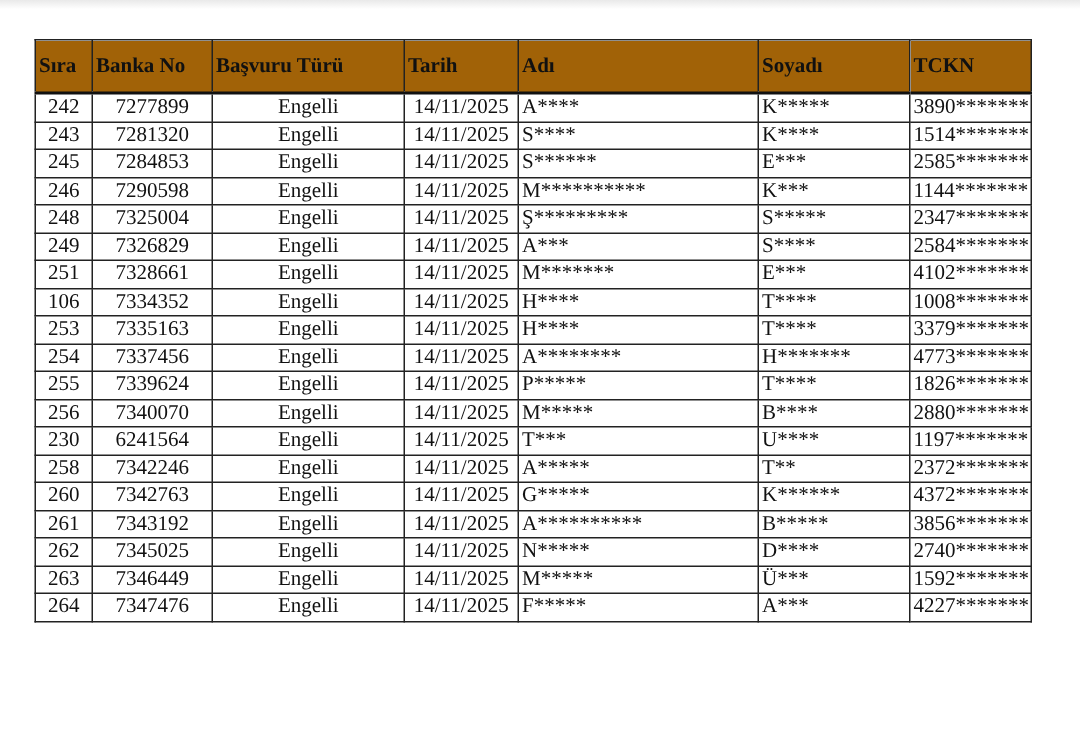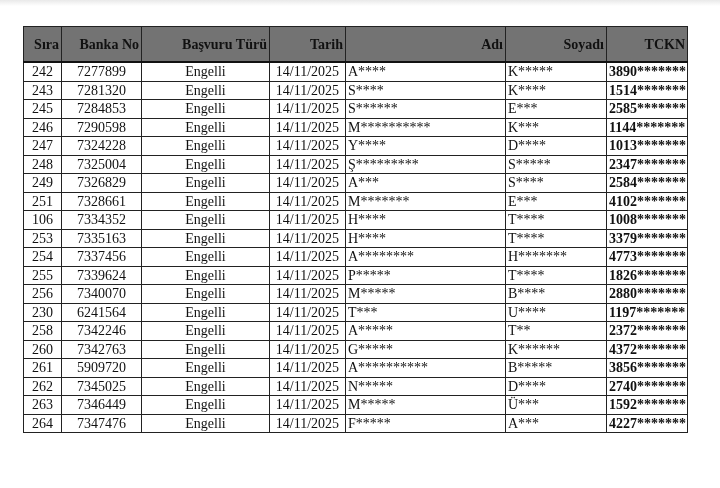--- a/index.html
+++ b/index.html
@@ -23,30 +23,30 @@
     table.list th, table.list td {
       border: 1.4px solid #222;
       padding: 0 2px;
       height: 17.5px;
       font-size: 14px;
       line-height: 17px;
       white-space: nowrap;
       overflow: hidden;
     }
     table.list thead th {
-      background: #737373;
+      background: #a16207;
       font-weight: bold;
       font-size: 14px;
       height: 34px;
-      text-align: right;
+      text-align: left;
       border-bottom: 2.5px solid #111;
     }
     td.c { text-align: center; }
     td.l { text-align: left; padding-left: 2px; }
-    td.tc { text-align: center; padding-left: 4px; font-weight: bold; }
+    td.tc { text-align: center; padding-left: 4px; }
   </style>
 </head>
 <body>
 
 <div class="top-shade"></div>
 
 <table class="list">
   <colgroup>
     <col style="width:38px">
     <col style="width:80px">
@@ -98,29 +98,20 @@
       <tr>
         <td class="c">246</td>
         <td class="c">7290598</td>
         <td class="c">Engelli</td>
         <td class="c">14/11/2025</td>
         <td class="l">M**********</td>
         <td class="l">K***</td>
         <td class="tc">1144*******</td>
       </tr>
       <tr>
-        <td class="c">247</td>
-        <td class="c">7324228</td>
-        <td class="c">Engelli</td>
-        <td class="c">14/11/2025</td>
-        <td class="l">Y****</td>
-        <td class="l">D****</td>
-        <td class="tc">1013*******</td>
-      </tr>
-      <tr>
         <td class="c">248</td>
         <td class="c">7325004</td>
         <td class="c">Engelli</td>
         <td class="c">14/11/2025</td>
         <td class="l">Ş*********</td>
         <td class="l">S*****</td>
         <td class="tc">2347*******</td>
       </tr>
       <tr>
         <td class="c">249</td>
@@ -207,21 +198,21 @@
         <td class="c">260</td>
         <td class="c">7342763</td>
         <td class="c">Engelli</td>
         <td class="c">14/11/2025</td>
         <td class="l">G*****</td>
         <td class="l">K******</td>
         <td class="tc">4372*******</td>
       </tr>
       <tr>
         <td class="c">261</td>
-        <td class="c">5909720</td>
+        <td class="c">7343192</td>
         <td class="c">Engelli</td>
         <td class="c">14/11/2025</td>
         <td class="l">A**********</td>
         <td class="l">B*****</td>
         <td class="tc">3856*******</td>
       </tr>
       <tr>
         <td class="c">262</td>
         <td class="c">7345025</td>
         <td class="c">Engelli</td>

